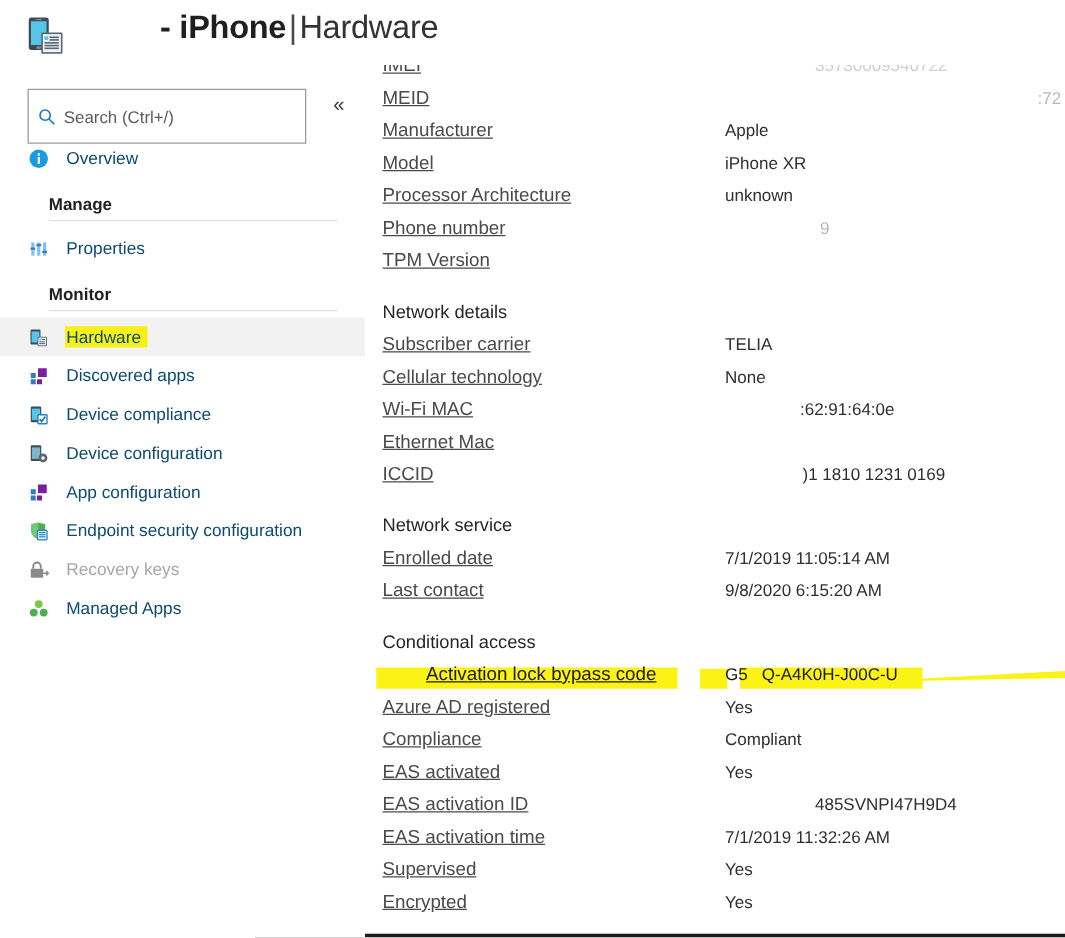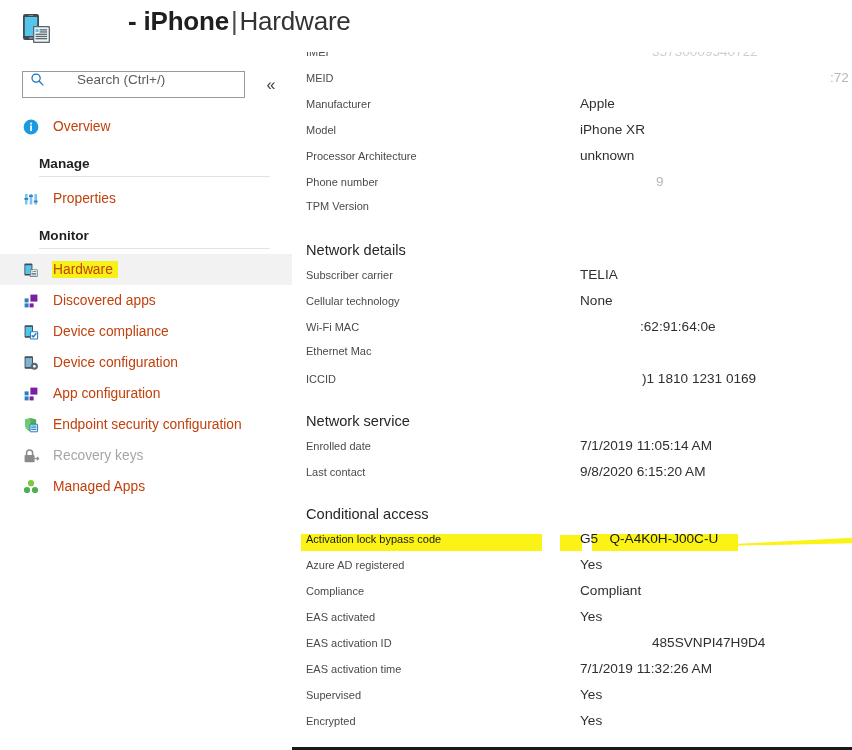--- a/index.html
+++ b/index.html
@@ -49,27 +49,26 @@
     background: #ffffff;
   }
   .search-row {
     position: relative;
     height: 32px;
     margin: 11px 0 0 22px;
   }
   .search-box {
     position: absolute;
     left: 0; top: 0;
-    width: 223px; height: 27px;
+    width: 223px; height: 44px;
     border: 1px solid #9a9a9a;
     background: #ffffff;
     display: flex;
-    align-items: flex-start;
+    align-items: center;
     padding-left: 7px;
-    gap: 26px;
   }
   .search-box .mag { width: 15px; height: 15px; flex: 0 0 15px; }
   .search-text {
     font-size: 13.5px;
     color: #5c5c5c;
     padding-left: 6px;
     white-space: nowrap;
   }
   .collapse-btn {
     position: absolute;
@@ -90,21 +89,21 @@
     padding-left: 22px;
     cursor: pointer;
   }
   .nav-item .nav-ico {
     width: 18px; height: 18px;
     flex: 0 0 18px;
     display: block;
   }
   .nav-item .nav-label {
     font-size: 13.8px;
-    color: #c2410c;
+    color: #0c4a6e;
     padding-left: 13px;
     white-space: nowrap;
   }
   .nav-item.selected { background: #f2f2f2; }
   .nav-item.disabled .nav-label { color: #a6a6a6; }
   .nav-item .nav-label.hl {
     background: #f7f117;
     padding-left: 0;
     margin-left: 13px;
     padding-right: 4px;
@@ -146,41 +145,42 @@
   }
   .kv {
     display: flex;
     align-items: baseline;
     height: 26px;
     padding-left: 14px;
   }
   .kv .k {
     width: 254px;
     flex: 0 0 254px;
-    font-size: 11px;
+    font-size: 15px;
     color: #4a4a4a;
     white-space: nowrap;
+    text-decoration: underline;
   }
   .kv .v {
     font-size: 13.6px;
     color: #2f2f2f;
     white-space: nowrap;
     position: relative;
     margin-left: 20px;
   }
   .kv .v.faint  { color: #b8b8b8; }
   .kv .v.ghost  { color: #cfcfcf; }
   .kv .v.shift1 { padding-left: 62px; }
   .kv .v.shift2 { padding-left: 76px; }
   .kv .v.shift3 { padding-left: 72px; }
   .kv .v.shift4 { padding-left: 60px; }
   .kv .v.shift5 { padding-left: 250px; }
 
   
-  .kv.marked { position: relative; }
+  .kv.marked { position: relative; text-align: center; }
   .kv.marked .k,
   .kv.marked .v { position: relative; z-index: 2; color: #1a1a1a; }
   .marker-a, .marker-b, .marker-c {
     position: absolute;
     background: #fbf315;
     z-index: 1;
   }
   .marker-a { left: 9px;   top: 3px;  width: 241px; height: 17px; }
   .marker-b { left: 268px; top: 4px;  width: 22px;  height: 16px; }
   .marker-c { left: 300px; top: 3px;  width: 146px; height: 17px; }

